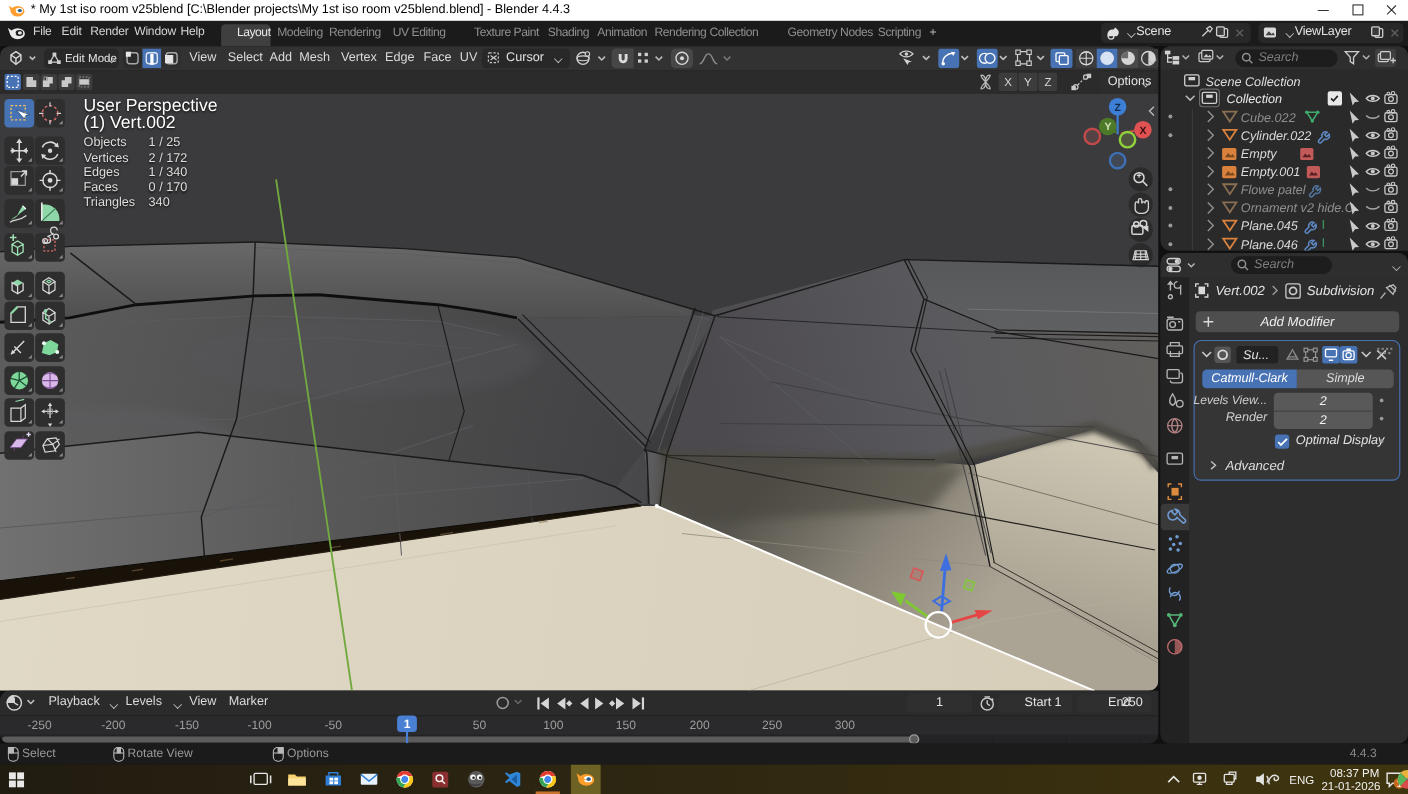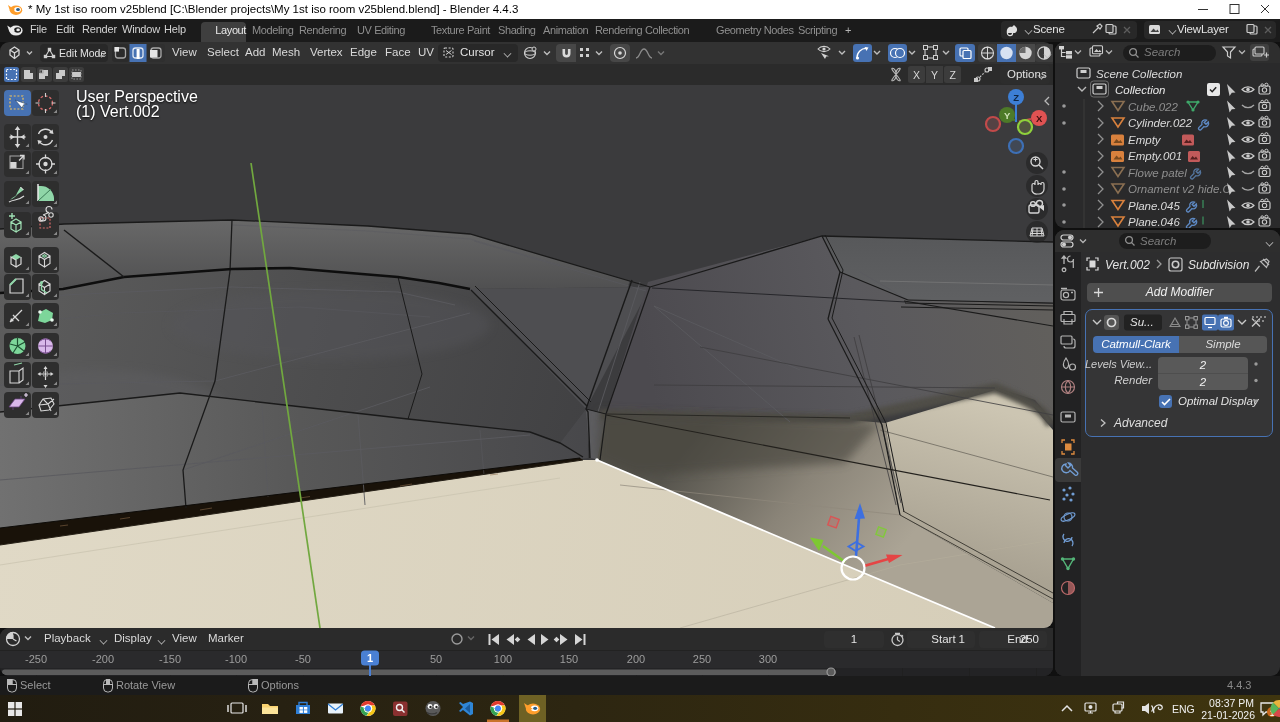--- a/index.html
+++ b/index.html
@@ -585,33 +585,37 @@
             <path d="M57 300 l-3.5 0 3.5 -3.5 Z"></path>
       <path d="M29 330 l-3.5 0 3.5 -3.5 Z"></path>
             <path d="M57 330 l-3.5 0 3.5 -3.5 Z"></path>
     </g>
   </svg>
   </div>
 
   <div class="abs" style="left:76px;top:4px;color:#ffffff;font-size:16px;text-shadow:0 1px 2px rgba(0,0,0,.85);line-height:15px">
     User Perspective<br>(1) Vert.002
   </div>
+  <div class="abs" style="left:76px;top:39px;color:#dedede;font-size:11.5px;text-shadow:0 1px 2px rgba(0,0,0,.85);line-height:13.6px">
+    <div style="display:inline-block">Objects<br>Vertices<br>Edges<br>Faces<br>Triangles</div>
+    <div style="display:inline-block;margin-left:9px">1 / 25<br>2 / 172<br>1 / 340<br>0 / 170<br>340</div>
+  </div>
   </div>
   <div id="timeline" class="abs">
 
     <div class="abs" style="left:0;top:0;width:1053px;height:22px;background:#2b2b2b"></div>
     <svg class="abs" style="left:5px;top:3px" width="32" height="16" viewBox="0 0 32 16">
       <circle cx="8" cy="8" r="6.5" fill="none" stroke="#d2d2d2" stroke-width="1.3"></circle>
       <path d="M8 8 L8 3.5 M8 8 L11.5 10 M8 1.5 A6.5 6.5 0 0 0 1.5 8" fill="#d2d2d2" stroke="#d2d2d2" stroke-width="1.2"></path>
       <path d="M8 1.5 A 6.5 6.5 0 0 0 1.5 8 L 8 8 Z" fill="#d2d2d2" stroke="none"></path>
       <path d="M20 5.5 l3 3 3 -3" fill="none" stroke="#bdbdbd" stroke-width="1.4"></path>
     </svg>
     <span class="menutxt" style="left:44px;top:4px">Playback</span>
       <span class="chev" style="position:absolute;left:96px;top:9px"></span>
-    <span class="menutxt" style="left:114px;top:4px">Display</span>
+    <span class="menutxt" style="left:114px;top:4px">Levels</span>
       <span class="chev" style="position:absolute;left:154px;top:9px"></span>
     <span class="menutxt" style="left:172px;top:4px">View</span>
     <span class="menutxt" style="left:208px;top:4px">Marker</span>
 
     <svg class="abs" style="left:450px;top:4px" width="30" height="14" viewBox="0 0 30 14">
       <circle cx="7" cy="7" r="5" fill="none" stroke="#9a9a9a" stroke-width="1.4"></circle>
       <path d="M18 4.5 l3 3 3 -3" fill="none" stroke="#666" stroke-width="1.4"></path>
     </svg>
 
     <svg class="abs" style="left:487px;top:3.5px" width="100" height="15" viewBox="0 0 100 15">

